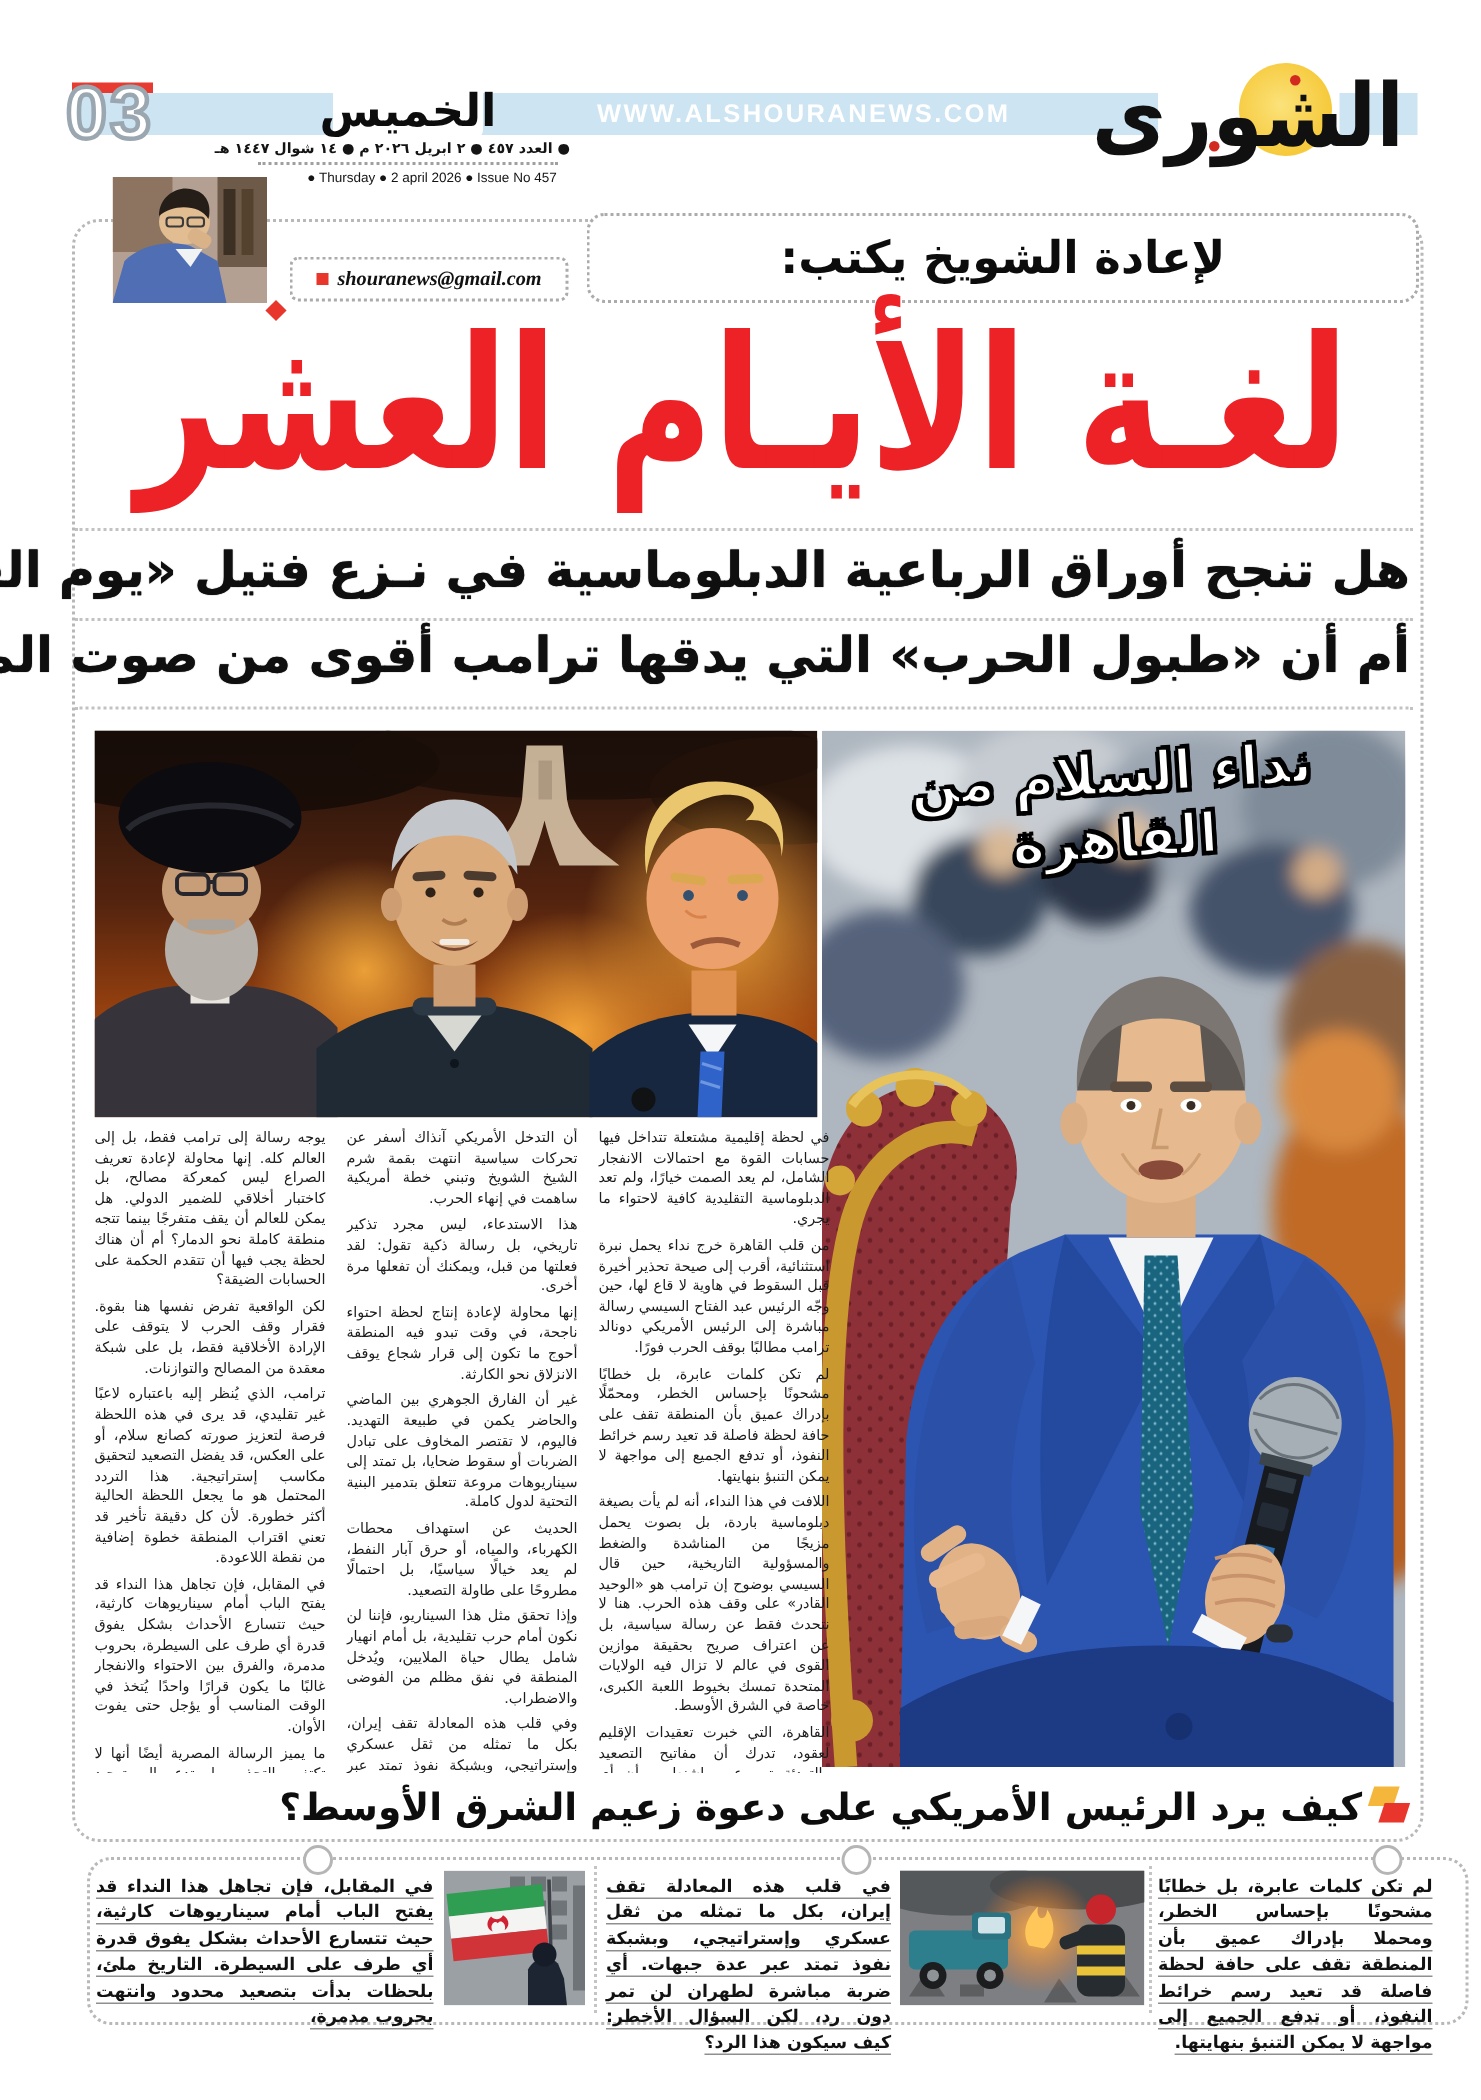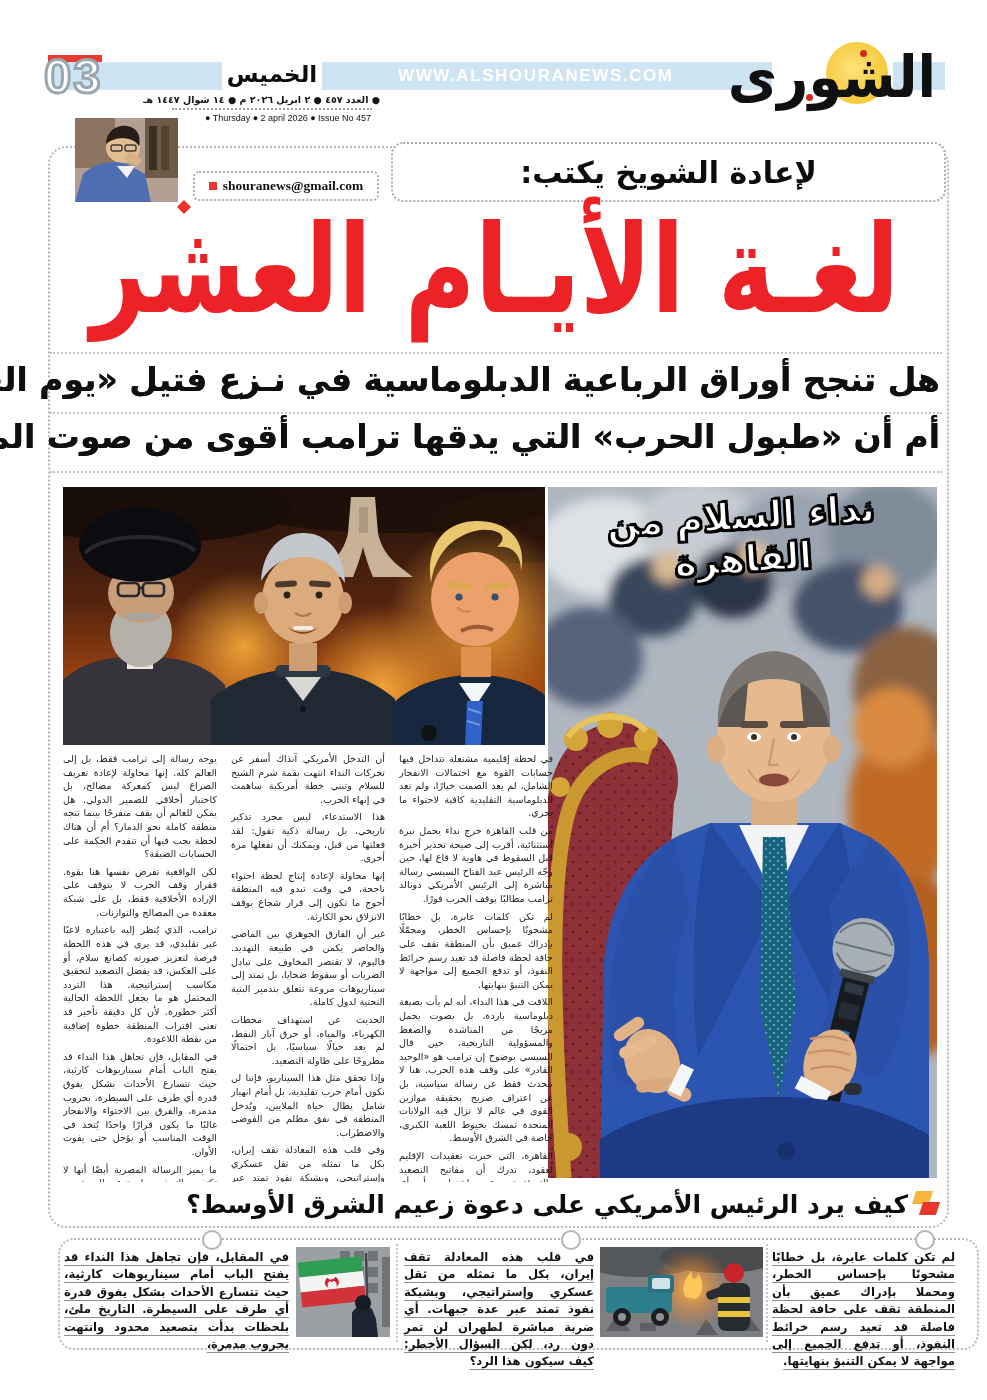--- a/index.html
+++ b/index.html
@@ -11,21 +11,21 @@
   
   .band{position:absolute;top:62px;height:28px;background:#cde4f2;}
   .band.b1{left:48px;width:724px;}
   .band.b2{left:893px;width:52px;}
   .redbar{position:absolute;left:48px;top:55px;width:54px;height:7px;background:#e73b31;}
   .pagenum{position:absolute;left:44px;top:52px;font-size:49px;font-weight:700;line-height:1;
            color:#ffffff;-webkit-text-stroke:3px #9aa7b0;letter-spacing:2px;
            font-family:"Liberation Sans",sans-serif;}
   .daybox{position:absolute;left:222px;top:56px;width:100px;height:36px;background:#fff;
           border-radius:5px;display:flex;align-items:center;justify-content:center;}
-  .daybox span{font-size:23px;font-weight:bold;color:#0d0d0d;}
+  .daybox span{font-size:30px;font-weight:bold;color:#0d0d0d;}
   .url{position:absolute;left:398px;top:66px;width:250px;text-align:left;color:#ffffff;
        font-size:17px;font-weight:bold;letter-spacing:1.6px;}
   .logo{position:absolute;left:768px;top:40px;width:172px;height:82px;}
   .sun{position:absolute;left:58px;top:2px;width:62px;height:62px;border-radius:50%;
        background:radial-gradient(circle at 45% 45%,#fbe27a,#f6c93a 70%,rgba(246,201,58,0));}
   .logotext{position:absolute;right:4px;top:6px;font-size:54px;font-weight:bold;color:#101010;
             transform:scaleY(1.08);}
   .logodot{position:absolute;width:7px;height:7px;border-radius:50%;background:#d22a20;}
   .dateline-ar{position:absolute;left:196px;top:94px;width:184px;text-align:center;
                font-size:9.5px;font-weight:bold;color:#141414;white-space:nowrap;}
@@ -39,21 +39,21 @@
   .sep{position:absolute;border-top:2px dotted #c2c2c2;}
 
   
   .author-photo{position:absolute;left:75px;top:118px;width:103px;height:84px;overflow:hidden;}
   .byline-box{position:absolute;left:391px;top:142px;width:551px;height:56px;
               border:2px dotted #ababab;border-radius:12px;display:flex;align-items:center;
               justify-content:center;background:#fff;}
   .byline-title{font-size:30px;font-weight:bold;color:#0c0c0c;}
   .email-box{position:absolute;left:193px;top:171px;width:182px;height:26px;
              border:2px dotted #ababab;border-radius:6px;background:#fff;display:flex;
-             align-items:center;justify-content:center;gap:6px;}
+             align-items:center;justify-content:center;gap:6px;font-style:italic;}
   .red-sq{width:8px;height:8px;background:#e8362d;display:inline-block;}
   .email-text{font-size:13.5px;font-weight:bold;color:#111;font-family:"Liberation Serif",serif;}
   .red-diamond{position:absolute;left:179px;top:202px;width:10px;height:10px;background:#e8362d;
                transform:rotate(45deg);}
 
   
   .headline{position:absolute;left:50px;top:206px;width:890px;text-align:center;
             color:#ec2227;font-size:96px;font-weight:bold;white-space:nowrap;line-height:1.1;
             transform:scaleY(1.28);transform-origin:50% 10%;}
   .subhead{position:absolute;left:60px;width:880px;text-align:center;color:#0f0f0f;
@@ -359,21 +359,21 @@
   </div>
 
   <div class="col colR ar">
       <p>في لحظة إقليمية مشتعلة تتداخل فيها حسابات القوة مع احتمالات الانفجار الشامل، لم يعد الصمت خيارًا، ولم تعد الدبلوماسية التقليدية كافية لاحتواء ما يجري.</p>
       <p>من قلب القاهرة خرج نداء يحمل نبرة استثنائية، أقرب إلى صيحة تحذير أخيرة قبل السقوط في هاوية لا قاع لها، حين وجّه الرئيس عبد الفتاح السيسي رسالة مباشرة إلى الرئيس الأمريكي دونالد ترامب مطالبًا بوقف الحرب فورًا.</p>
       <p>لم تكن كلمات عابرة، بل خطابًا مشحونًا بإحساس الخطر، ومحمّلًا بإدراك عميق بأن المنطقة تقف على حافة لحظة فاصلة قد تعيد رسم خرائط النفوذ، أو تدفع الجميع إلى مواجهة لا يمكن التنبؤ بنهايتها.</p>
       <p>اللافت في هذا النداء، أنه لم يأت بصيغة دبلوماسية باردة، بل بصوت يحمل مزيجًا من المناشدة والضغط والمسؤولية التاريخية، حين قال السيسي بوضوح إن ترامب هو «الوحيد القادر» على وقف هذه الحرب. هنا لا نتحدث فقط عن رسالة سياسية، بل عن اعتراف صريح بحقيقة موازين القوى في عالم لا تزال فيه الولايات المتحدة تمسك بخيوط اللعبة الكبرى، خاصة في الشرق الأوسط.</p>
       <p>القاهرة، التي خبرت تعقيدات الإقليم لعقود، تدرك أن مفاتيح التصعيد والتهدئة تمر عبر واشنطن، وأن أي تحرك حقيقي لوقف النزيف لا بد أن يبدأ من هناك.</p>
     </div>
   <div class="col colM ar">
-      <p>أن التدخل الأمريكي آنذاك أسفر عن تحركات النداء انتهت بقمة شرم الشيخ للسلام وتبني خطة أمريكية ساهمت في إنهاء الحرب.</p>
+      <p>أن التدخل الأمريكي آنذاك أسفر عن تحركات سياسية انتهت بقمة شرم الشيخ الشويخ وتبني خطة أمريكية ساهمت في إنهاء الحرب.</p>
       <p>هذا الاستدعاء، ليس مجرد تذكير تاريخي، بل رسالة ذكية تقول: لقد فعلتها من قبل، ويمكنك أن تفعلها مرة أخرى.</p>
       <p>إنها محاولة لإعادة إنتاج لحظة احتواء ناجحة، في وقت تبدو فيه المنطقة أحوج ما تكون إلى قرار شجاع يوقف الانزلاق نحو الكارثة.</p>
       <p>غير أن الفارق الجوهري بين الماضي والحاضر يكمن في طبيعة التهديد. فاليوم، لا تقتصر المخاوف على تبادل الضربات أو سقوط ضحايا، بل تمتد إلى سيناريوهات مروعة تتعلق بتدمير البنية التحتية لدول كاملة.</p>
       <p>الحديث عن استهداف محطات الكهرباء، والمياه، أو حرق آبار النفط، لم يعد خيالًا سياسيًا، بل احتمالًا مطروحًا على طاولة التصعيد.</p>
       <p>وإذا تحقق مثل هذا السيناريو، فإننا لن نكون أمام حرب تقليدية، بل أمام انهيار شامل يطال حياة الملايين، ويُدخل المنطقة في نفق مظلم من الفوضى والاضطراب.</p>
       <p>وفي قلب هذه المعادلة تقف إيران، بكل ما تمثله من ثقل عسكري وإستراتيجي، وبشبكة نفوذ تمتد عبر عدة جبهات. أي ضربة مباشرة لطهران لن تمر دون رد، لكن السؤال الأخطر: كيف سيكون هذا الرد؟ المؤشرات لا توحي برد تقليدي أو محدود، بل باحتمالات تصعيد غير مسبوقة، قد تشمل استهدافات مباشرة لدول الخليج العربي، من السعودية إلى الإمارات والكويت والبحرين وقطر.</p>
     </div>
   <div class="col colL ar">
       <p>يوجه رسالة إلى ترامب فقط، بل إلى العالم كله. إنها محاولة لإعادة تعريف الصراع ليس كمعركة مصالح، بل كاختبار أخلاقي للضمير الدولي. هل يمكن للعالم أن يقف متفرجًا بينما تتجه منطقة كاملة نحو الدمار؟ أم أن هناك لحظة يجب فيها أن تتقدم الحكمة على الحسابات الضيقة؟</p>
       <p>لكن الواقعية تفرض نفسها هنا بقوة. فقرار وقف الحرب لا يتوقف على الإرادة الأخلاقية فقط، بل على شبكة معقدة من المصالح والتوازنات.</p>

